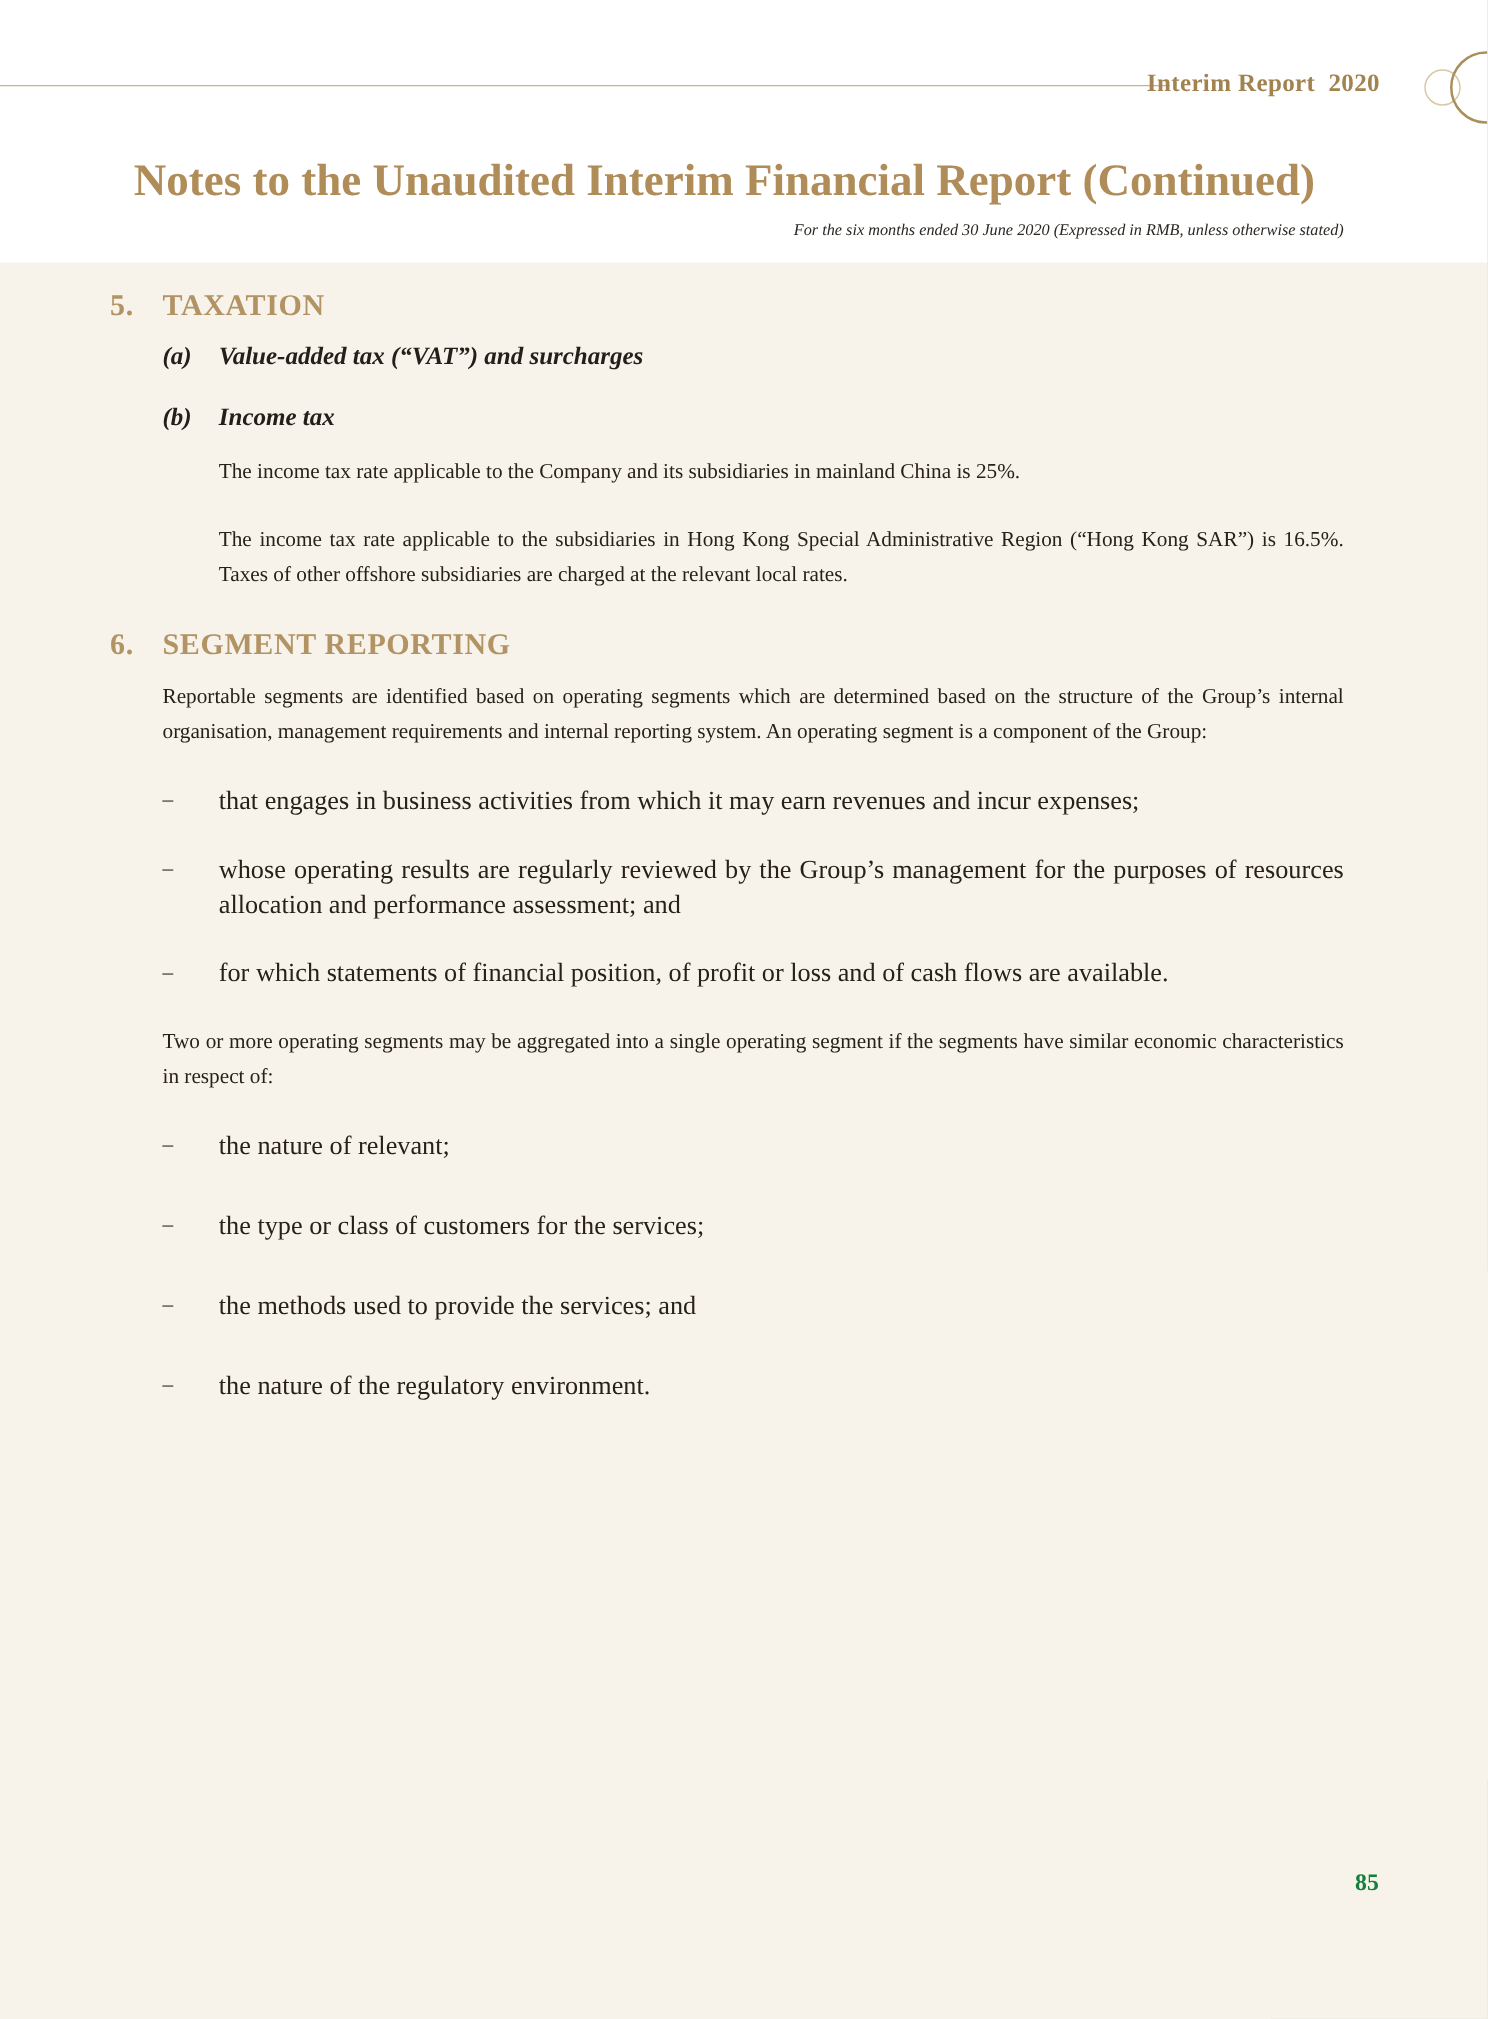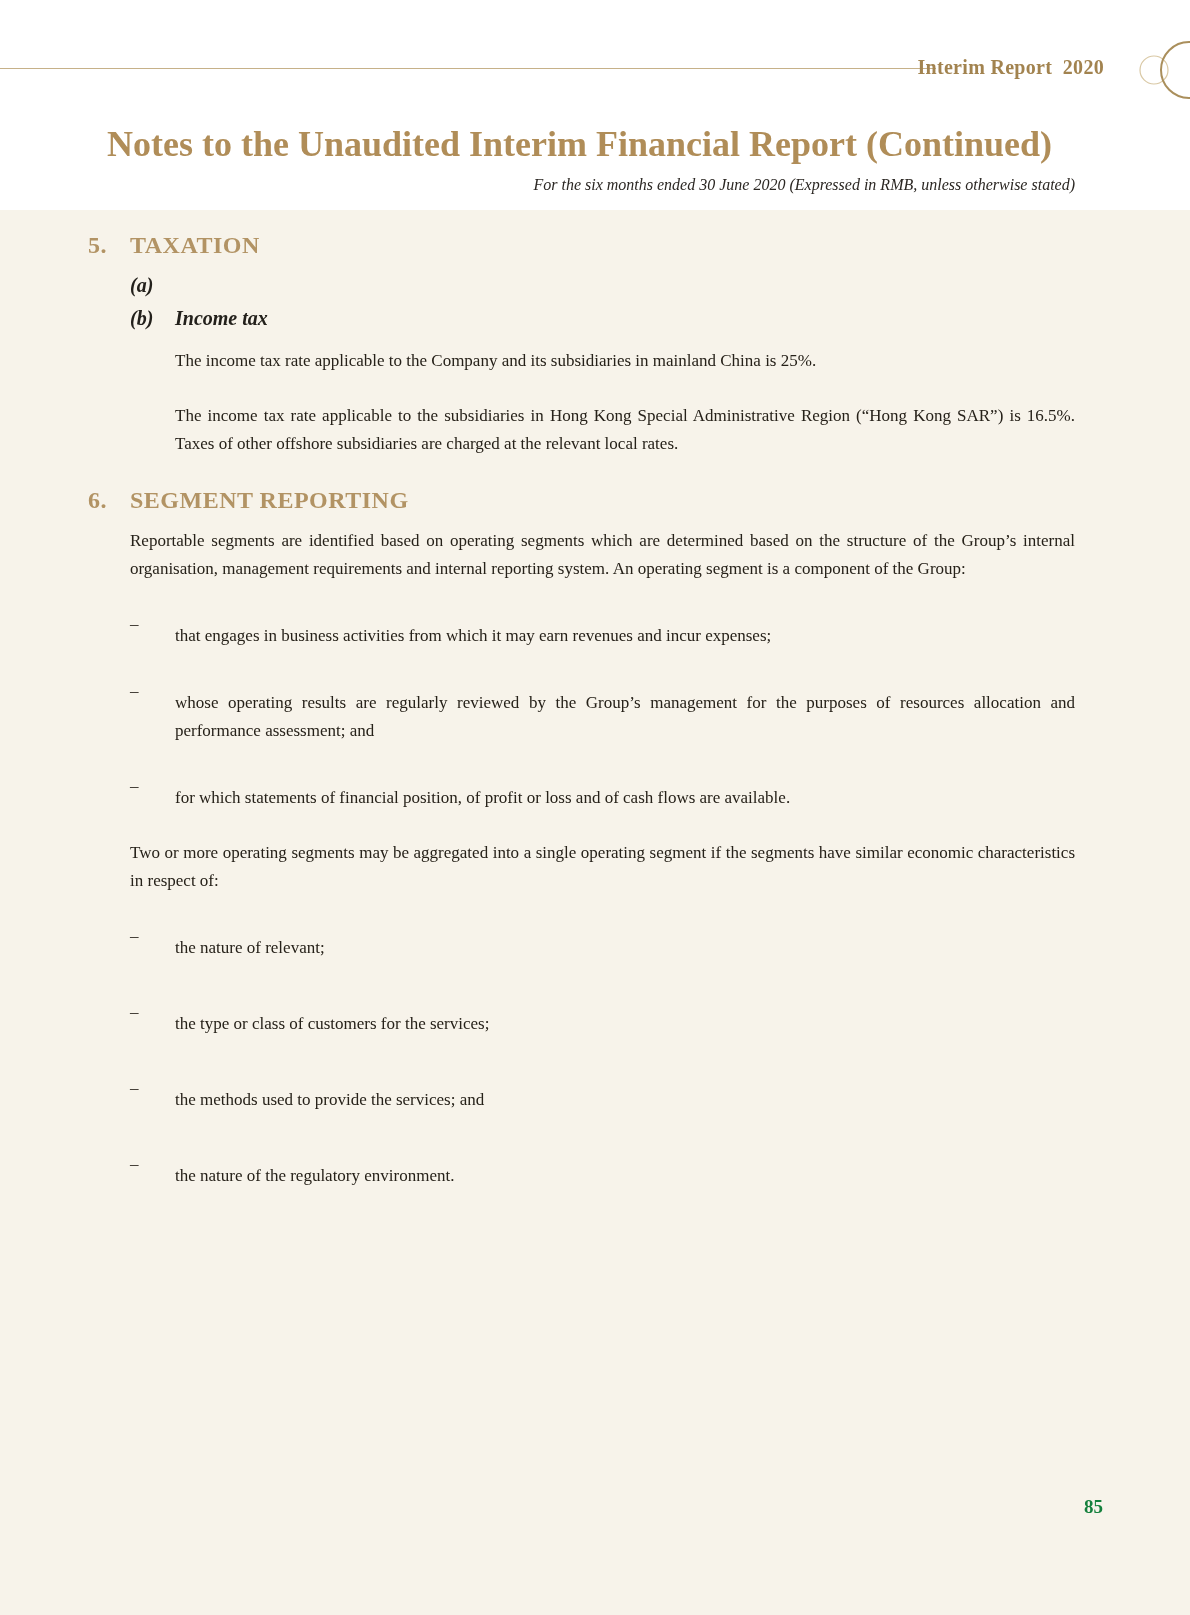--- a/index.html
+++ b/index.html
@@ -45,21 +45,21 @@
     margin: 15px;
     font-size: 36px;
     line-height: 46px;
     font-weight: bold;
     color: #b08d58;
     white-space: nowrap;
   }
   .doc-subtitle {
     position: absolute;
     top: 176px; right: 115px;
-    font-size: 16px;
+    font-size: 13px;
     font-style: italic;
     color: #2b2723;
   }
   
   .page-body {
     position: absolute;
     top: 210px; left: 0; right: 0; bottom: 0;
     padding: 20px 115px 0 88px;
     box-sizing: border-box;
   }
@@ -100,24 +100,23 @@
     display: grid;
     grid-template-columns: 45px 1fr;
     margin: 0 0 27px 0;
   }
   .bullet-row.wide-gap { margin-bottom: 36px; }
   .bullet-dash {
     font-size: 17px;
     line-height: 28px;
   }
   .bullet-text {
-    font-size: 17px;
+    font-size: 21px;
     line-height: 28px;
     text-align: justify;
-    margin-top: 12px;
   }
   .spacer-sm { height: 7px; }
   
   .page-number {
     position: absolute;
     right: 87px; bottom: 97px;
     font-size: 19px;
     font-weight: bold;
     color: #15803d;
   }
@@ -141,20 +140,21 @@
   <div class="page-body">
 
     <div class="section">
       <div class="sec-num">5.</div>
       <div class="sec-content">
         <h2 class="sec-title">TAXATION</h2>
 
         <div class="subsec">
           <div class="subsec-label">(a)</div>
           <div>
+            <h3 class="subsec-title">Value-added tax (“VAT”) and surcharges</h3>
           </div>
         </div>
 
         <div class="spacer-sm"></div>
 
         <div class="subsec">
           <div class="subsec-label">(b)</div>
           <div>
             <h3 class="subsec-title">Income tax</h3>
             <p class="body-text">The income tax rate applicable to the Company and its subsidiaries in mainland China is 25%.</p>

